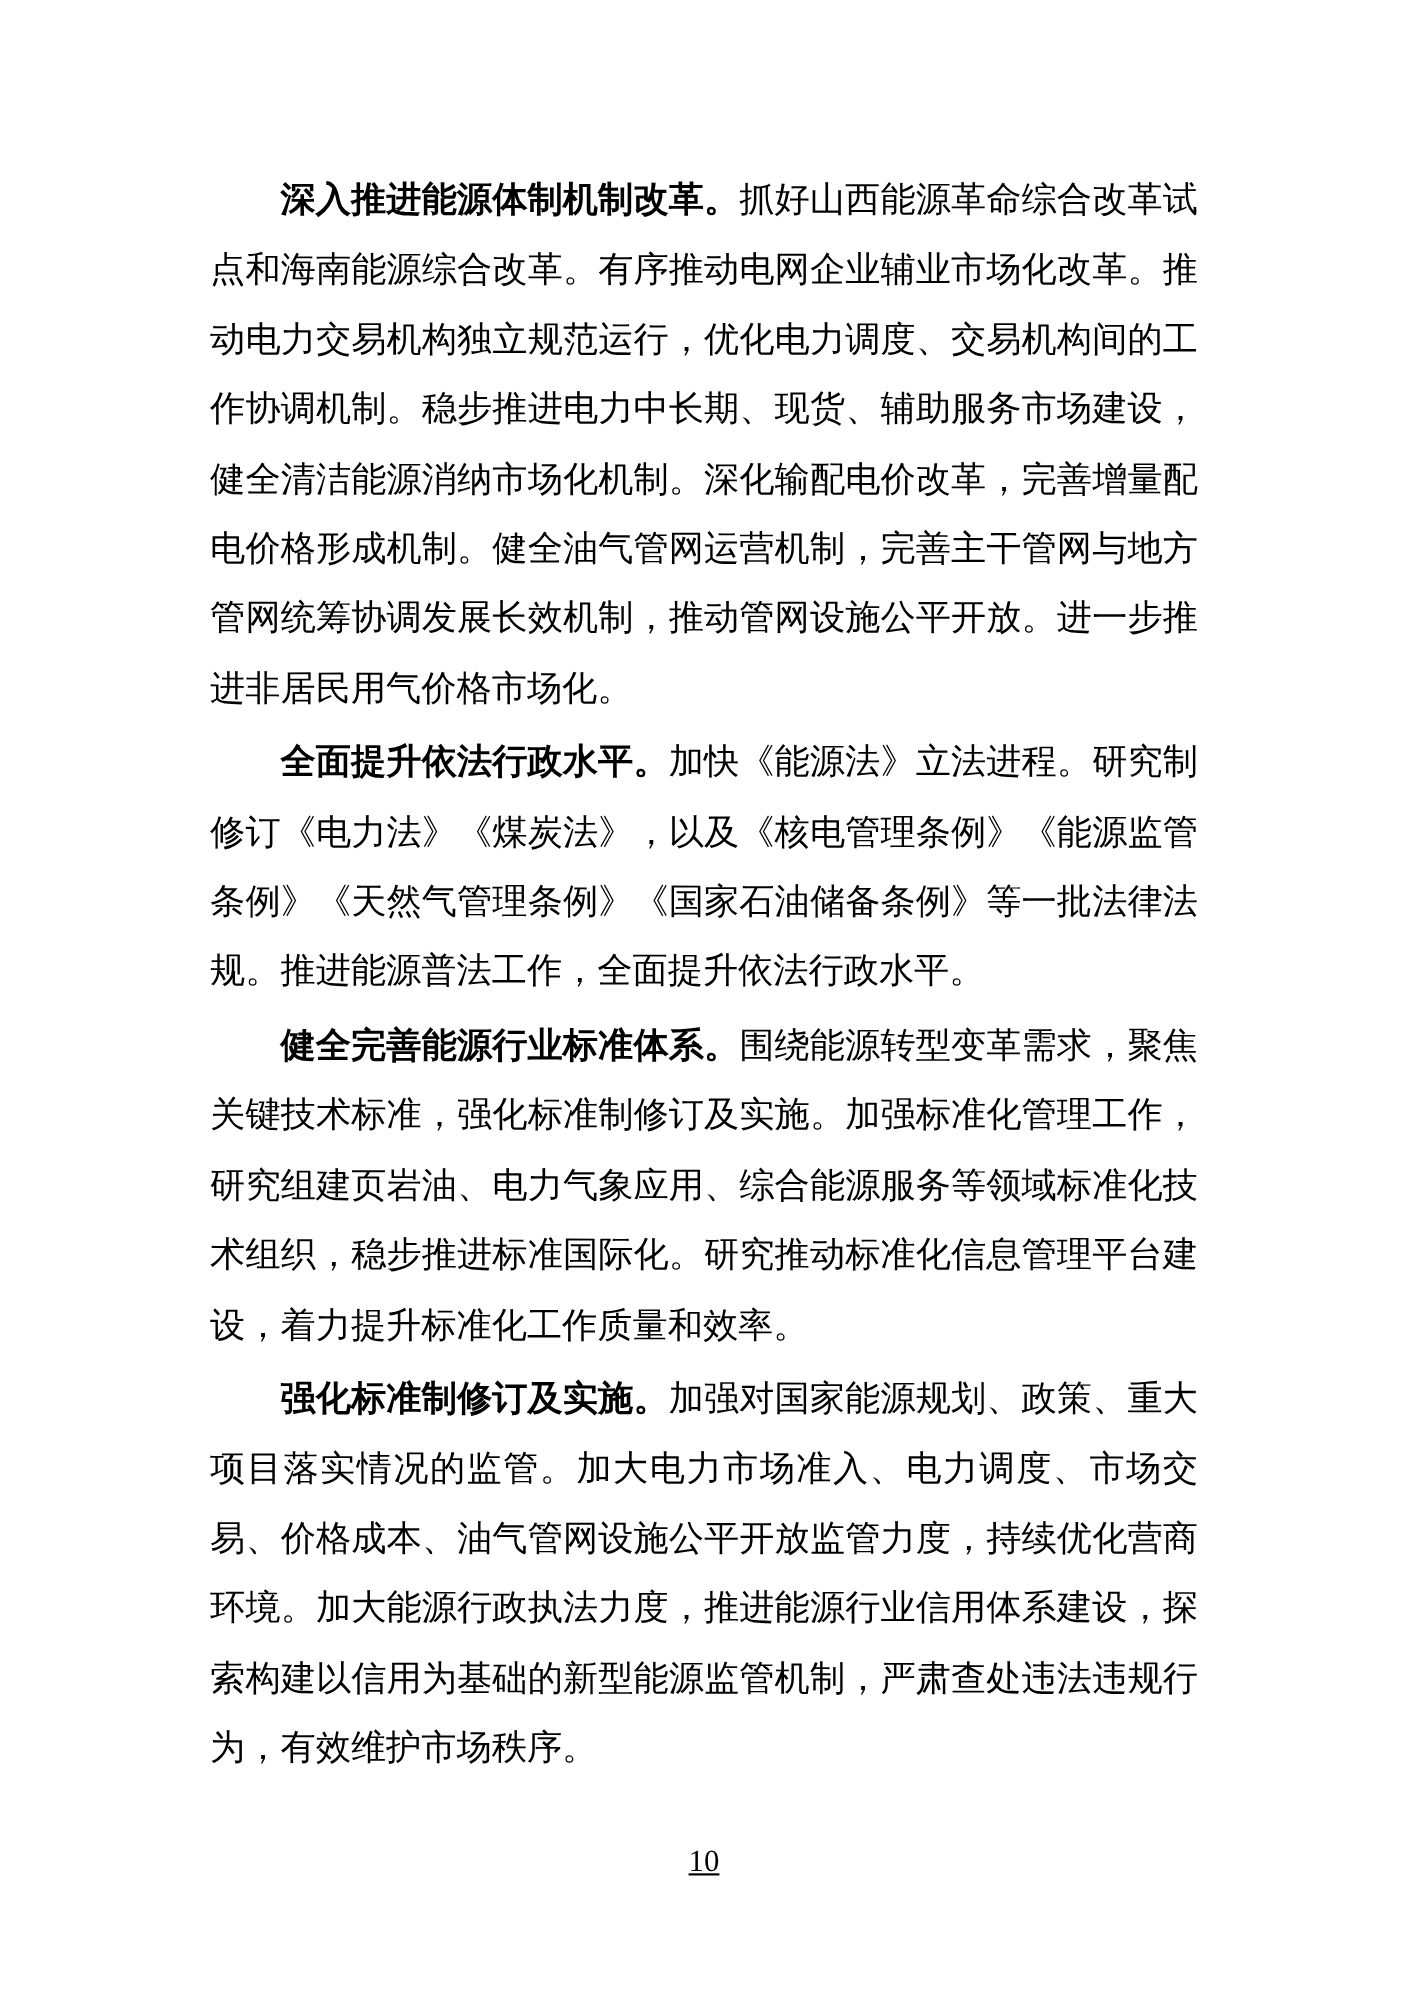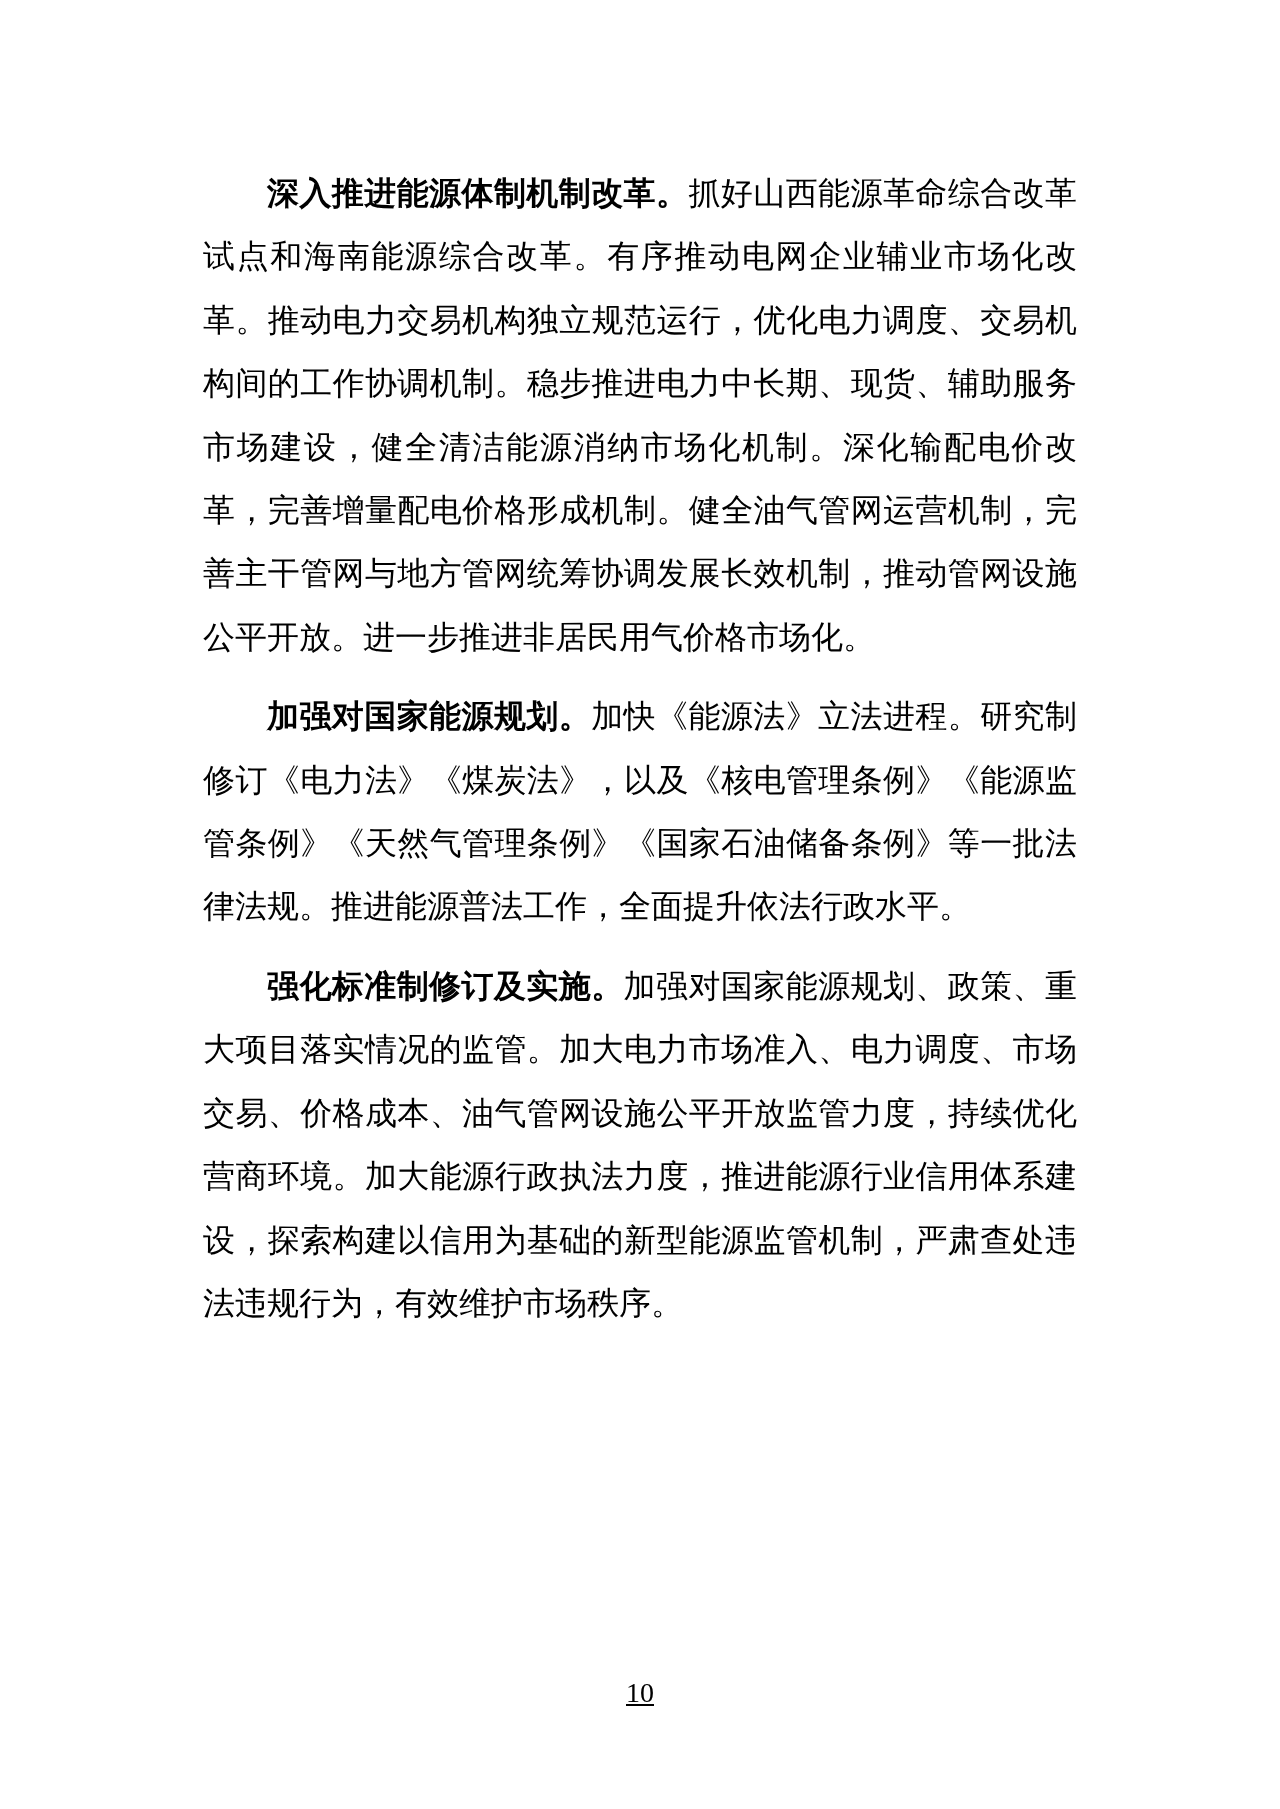--- a/index.html
+++ b/index.html
@@ -16,21 +16,21 @@
     font-family: "Liberation Sans", sans-serif;
     color: #000000;
   }
   .text-block {
     position: absolute;
     left: 187px;
     top: 146px;
     width: 906px;
   }
   .para {
-    margin: 16px;
+    margin: 4px;
     padding: 0;
     font-size: 32px;
     line-height: 63.4px;
     text-align: justify;
     text-indent: 2em;
     color: #000000;
     word-break: break-all;
   }
   .para .lead {
     font-weight: bold;
@@ -49,21 +49,22 @@
   }
 </style>
 </head>
 <body>
 
 <div class="page">
   <div class="text-block">
 
     <p class="para"><span class="lead">深入推进能源体制机制改革。</span><span>抓好山西能源革命综合改革试点和海南能源综合改革。有序推动电网企业辅业市场化改革。推动电力交易机构独立规范运行，优化电力调度、交易机构间的工作协调机制。稳步推进电力中长期、现货、辅助服务市场建设，健全清洁能源消纳市场化机制。深化输配电价改革，完善增量配电价格形成机制。健全油气管网运营机制，完善主干管网与地方管网统筹协调发展长效机制，推动管网设施公平开放。进一步推进非居民用气价格市场化。</span></p>
 
-    <p class="para"><span class="lead">加强对国家能源规划。</span><span>加快《能源法》立法进程。研究制修订《电力法》《煤炭法》，以及《核电管理条例》《能源监管条例》《天然气管理条例》《国家石油储备条例》等一批法律法规。推进能源普法工作，全面提升依法行政水平。</span></p>
+    <p class="para"><span class="lead">全面提升依法行政水平。</span><span>加快《能源法》立法进程。研究制修订《电力法》《煤炭法》，以及《核电管理条例》《能源监管条例》《天然气管理条例》《国家石油储备条例》等一批法律法规。推进能源普法工作，全面提升依法行政水平。</span></p>
 
+    <p class="para"><span class="lead">健全完善能源行业标准体系。</span><span>围绕能源转型变革需求，聚焦关键技术标准，强化标准制修订及实施。加强标准化管理工作，研究组建页岩油、电力气象应用、综合能源服务等领域标准化技术组织，稳步推进标准国际化。研究推动标准化信息管理平台建设，着力提升标准化工作质量和效率。</span></p>
 
     <p class="para"><span class="lead">强化标准制修订及实施。</span><span>加强对国家能源规划、政策、重大项目落实情况的监管。加大电力市场准入、电力调度、市场交易、价格成本、油气管网设施公平开放监管力度，持续优化营商环境。加大能源行政执法力度，推进能源行业信用体系建设，探索构建以信用为基础的新型能源监管机制，严肃查处违法违规行为，有效维护市场秩序。</span></p>
 
   </div>
 
   <div class="page-number">10</div>
 </div>
 
 </body></html>

